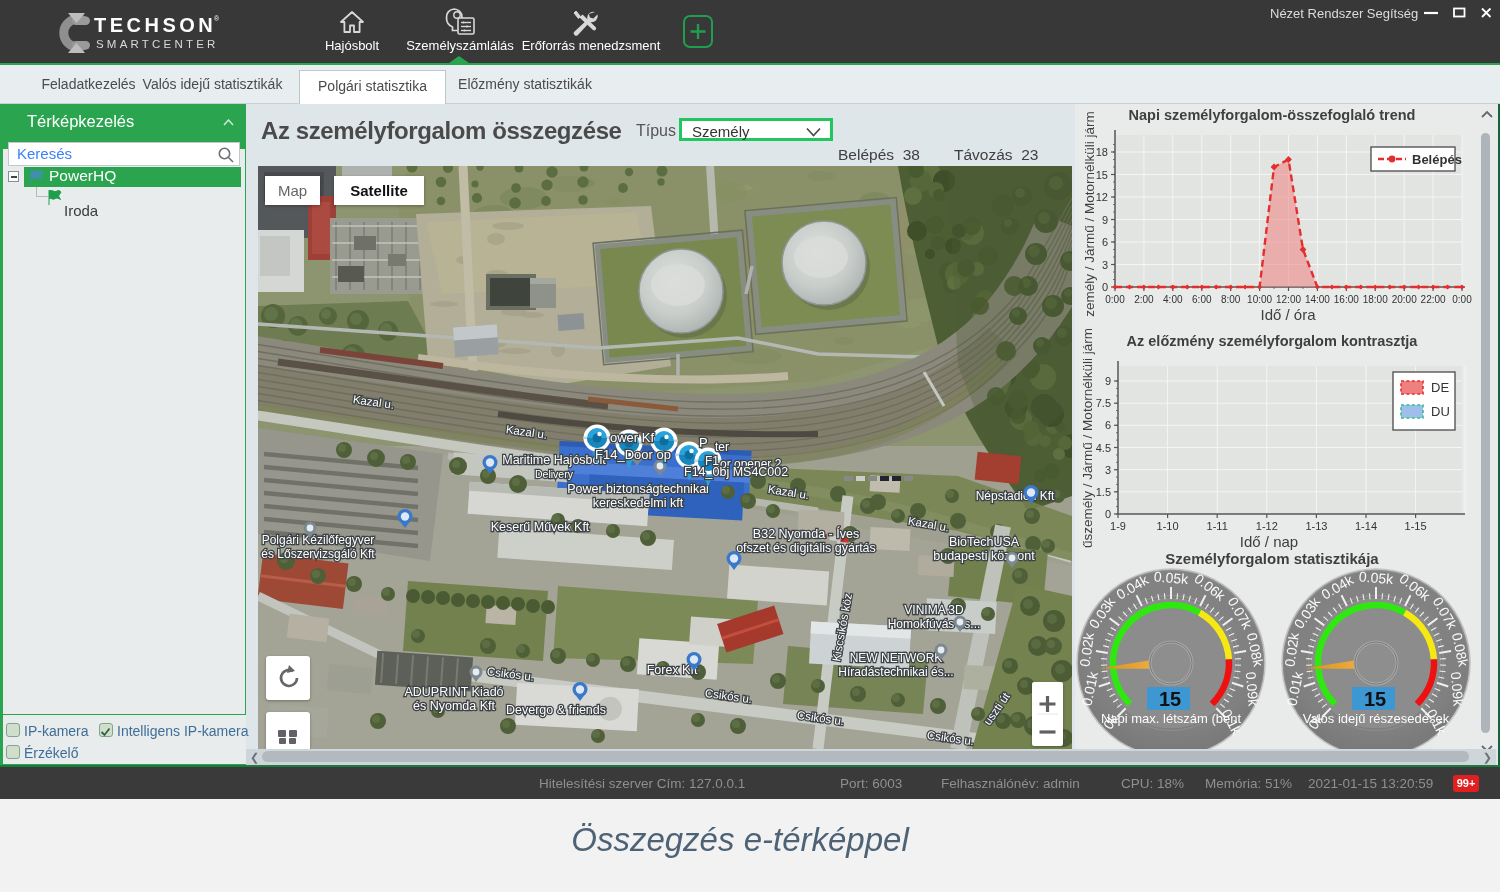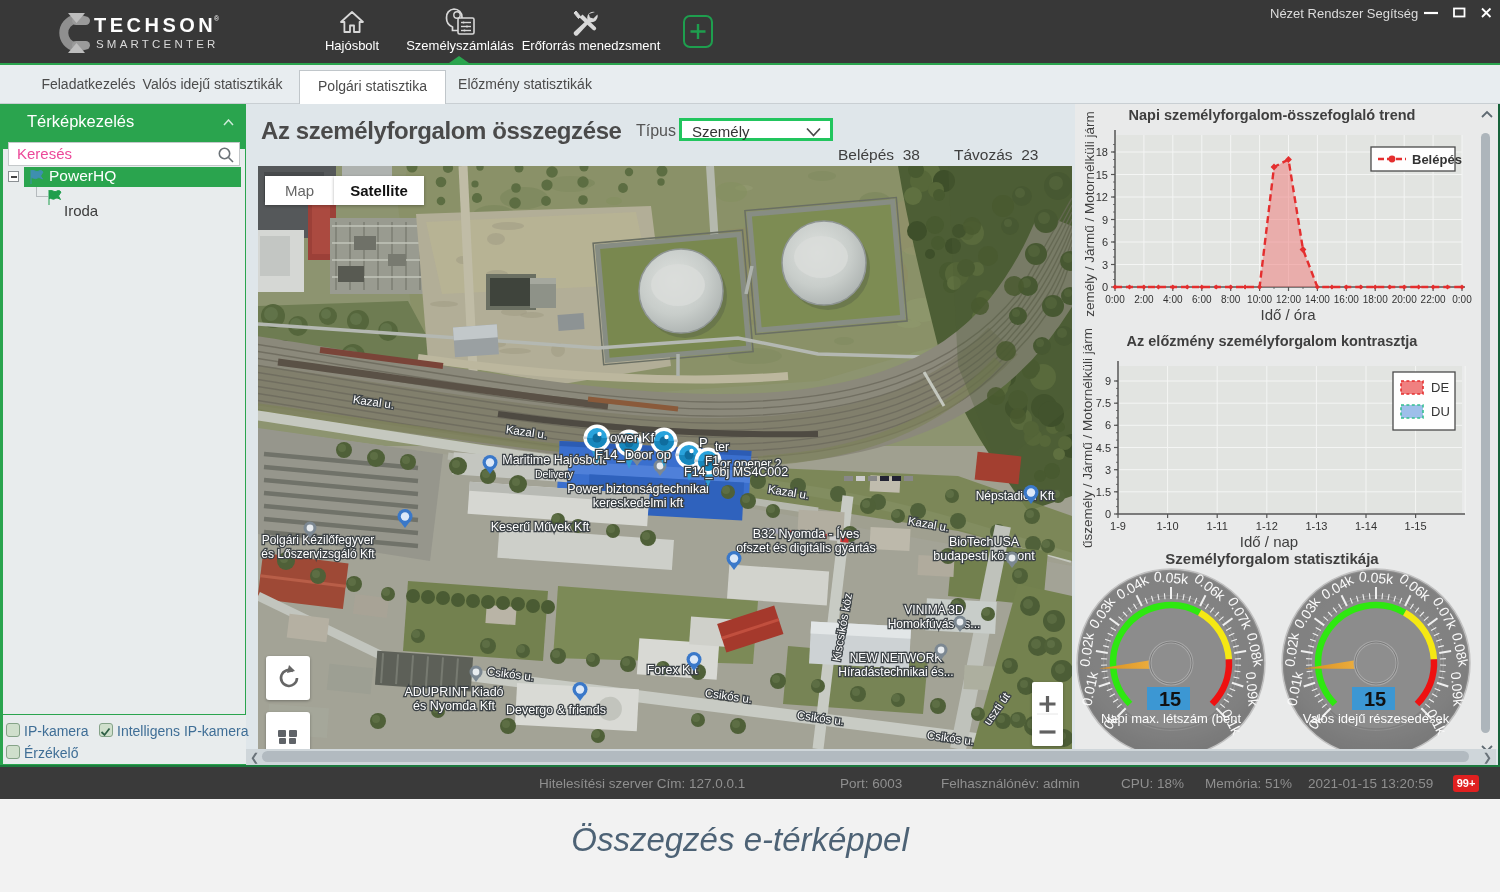--- a/index.html
+++ b/index.html
@@ -82,21 +82,21 @@
 <div class="abs" style="left:0; top:104px; width:1500px; height:661px; background:#dfe6ea; border-left:2px solid #2aa44e; border-right:2px solid #17623a;"></div>
 
 <div class="abs" style="left:2px; top:104px; width:244px; height:661px; background:#e8eced; border-left:1px solid #2aa44e; border-bottom:1px solid #2aa44e;"></div>
 <div class="abs" style="left:2px; top:104px; width:244px; height:611px; border:1px solid #2aa44e;"></div>
 <div class="abs" style="left:2px; top:104px; width:244px; height:45px; background:#2aa44e; color:#fff; font-size:16.5px; line-height:35px; padding-left:25px;">Térképkezelés
   <svg style="position:absolute; right:12px; top:15px;" width="11" height="7" viewBox="0 0 11 7">
       <path d="M1 6 L5.5 1 L10 6" fill="none" stroke="#cdebd8" stroke-width="1.5"></path>
     </svg>
 </div>
 <div class="abs" style="left:8px; top:142px; width:232px; height:24px; background:#fff; border:1px solid #c4c8ca;">
-  <span style="position:absolute; left:8px; top:2px; color:#ec4899; font-size:15px;">Keresés</span>
+  <span style="position:absolute; left:8px; top:2px; color:#3b82f6; font-size:15px;">Keresés</span>
   <svg style="position:absolute; right:4px; top:3px;" width="18" height="18" viewBox="0 0 18 18">
       <circle cx="7.5" cy="7.5" r="5.2" fill="none" stroke="#6b7277" stroke-width="1.6"></circle>
       <line x1="11.5" y1="11.5" x2="16" y2="16" stroke="#6b7277" stroke-width="1.6"></line>
     </svg>
 </div>
 
 <div class="abs" style="left:24px; top:167px; width:217px; height:20px; background:#2aa44e;"></div>
 <div class="abs" style="left:8px; top:171px; width:11px; height:11px; background:#fdfdfd; border:1px solid #8a8f93;">
   <div style="position:absolute; left:2px; top:4px; width:6px; height:1.5px; background:#444;"></div>
 </div>
@@ -805,21 +805,21 @@
 <text x="352" y="276" font-size="13" text-anchor="start" fill="#fff" stroke="#3c4246" stroke-width="2.6" paint-order="stroke" font-family="Liberation Sans, sans-serif">ower Kf</text>
 <text x="337" y="293" font-size="13" text-anchor="start" fill="#fff" stroke="#3c4246" stroke-width="2.6" paint-order="stroke" font-family="Liberation Sans, sans-serif">F14_Door op</text>
 <text x="441" y="281" font-size="13" text-anchor="start" fill="#fff" stroke="#3c4246" stroke-width="2.6" paint-order="stroke" font-family="Liberation Sans, sans-serif">P</text>
 <text x="457" y="285" font-size="12" text-anchor="start" fill="#fff" stroke="#3c4246" stroke-width="2.6" paint-order="stroke" font-family="Liberation Sans, sans-serif">ter</text>
 <text x="447" y="299" font-size="12" text-anchor="start" fill="#fff" stroke="#3c4246" stroke-width="2.6" paint-order="stroke" font-family="Liberation Sans, sans-serif">F1</text>
 <text x="462" y="302" font-size="12" text-anchor="start" fill="#fff" stroke="#3c4246" stroke-width="2.6" paint-order="stroke" font-family="Liberation Sans, sans-serif">or opener 2</text>
 <text x="426" y="310" font-size="12.5" text-anchor="start" fill="#fff" stroke="#3c4246" stroke-width="2.6" paint-order="stroke" font-family="Liberation Sans, sans-serif">F14_0bj MS4C002</text>
 </svg>
 </div>
 
-<div class="abs" style="left:265px; top:176px; width:69px; height:29px; background:#fff; box-shadow:0 1px 3px rgba(0,0,0,0.3); color:#666; font-size:15px; text-align:center; line-height:29px;">Map</div>
+<div class="abs" style="left:265px; top:176px; width:55px; height:29px; background:#fff; box-shadow:0 1px 3px rgba(0,0,0,0.3); color:#666; font-size:15px; text-align:center; line-height:29px;">Map</div>
 <div class="abs" style="left:334px; top:176px; width:90px; height:29px; background:#fff; box-shadow:0 1px 3px rgba(0,0,0,0.3); color:#111; font-weight:bold; font-size:15px; text-align:center; line-height:29px;">Satellite</div>
 <div class="abs" style="left:266px; top:656px; width:44px; height:44px; background:#fff; border-radius:3px; box-shadow:0 1px 3px rgba(0,0,0,0.3);">
   <svg width="44" height="44" viewBox="0 0 44 44">
       <path d="M 27 15 a 8 8 0 1 0 4 7" fill="none" stroke="#666" stroke-width="2.6"></path>
       <path d="M23 9 l6 6 l-8 2 z" fill="#666"></path>
     </svg>
 </div>
 <div class="abs" style="left:266px; top:712px; width:44px; height:42px; background:#fff; border-radius:3px; box-shadow:0 1px 3px rgba(0,0,0,0.3);">
   <svg width="44" height="42" viewBox="0 0 44 42">
       <g fill="#5f6368">

